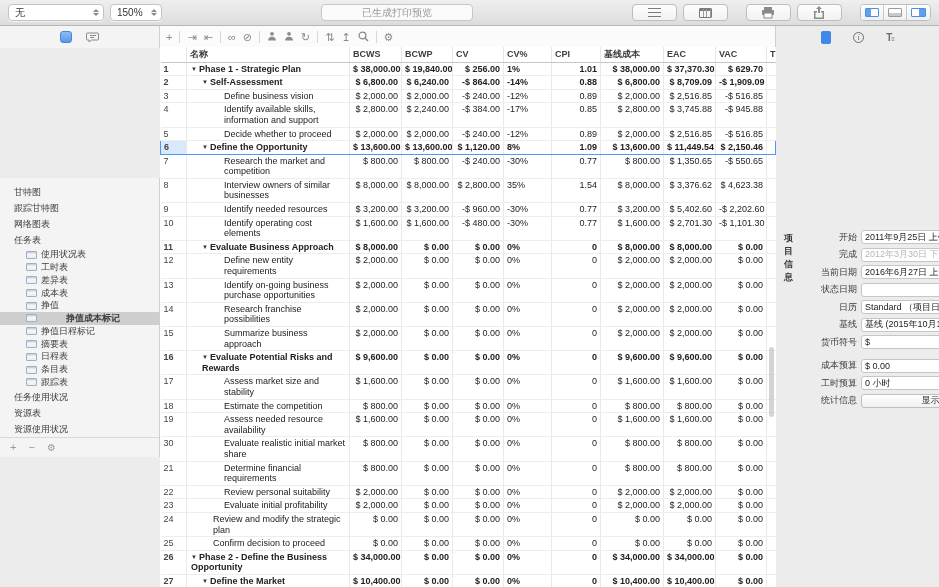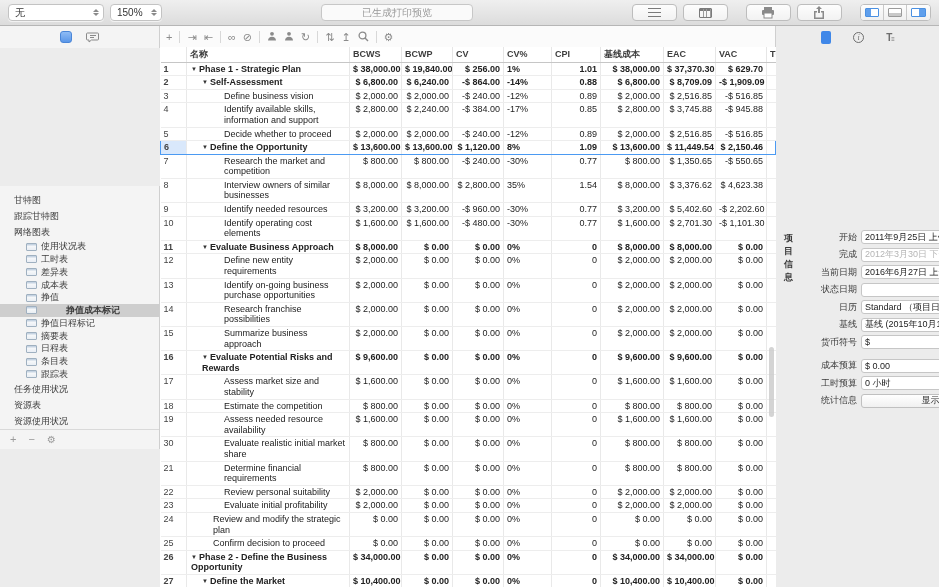--- a/index.html
+++ b/index.html
@@ -205,20 +205,21 @@
   </div>
 </div>
 
 <div class="content">
 
   <div class="sidebar">
     <div class="sb-list" id="sbList">
         <div class="sb-top">甘特图</div>
         <div class="sb-top">跟踪甘特图</div>
         <div class="sb-top">网络图表</div>
+        <div class="sb-top">任务表</div>
         <div class="sb-sub">
           <span class="tbl-ic"></span>
           <span>使用状况表</span>
         </div>
         <div class="sb-sub">
           <span class="tbl-ic"></span>
           <span>工时表</span>
         </div>
         <div class="sb-sub">
           <span class="tbl-ic"></span>

